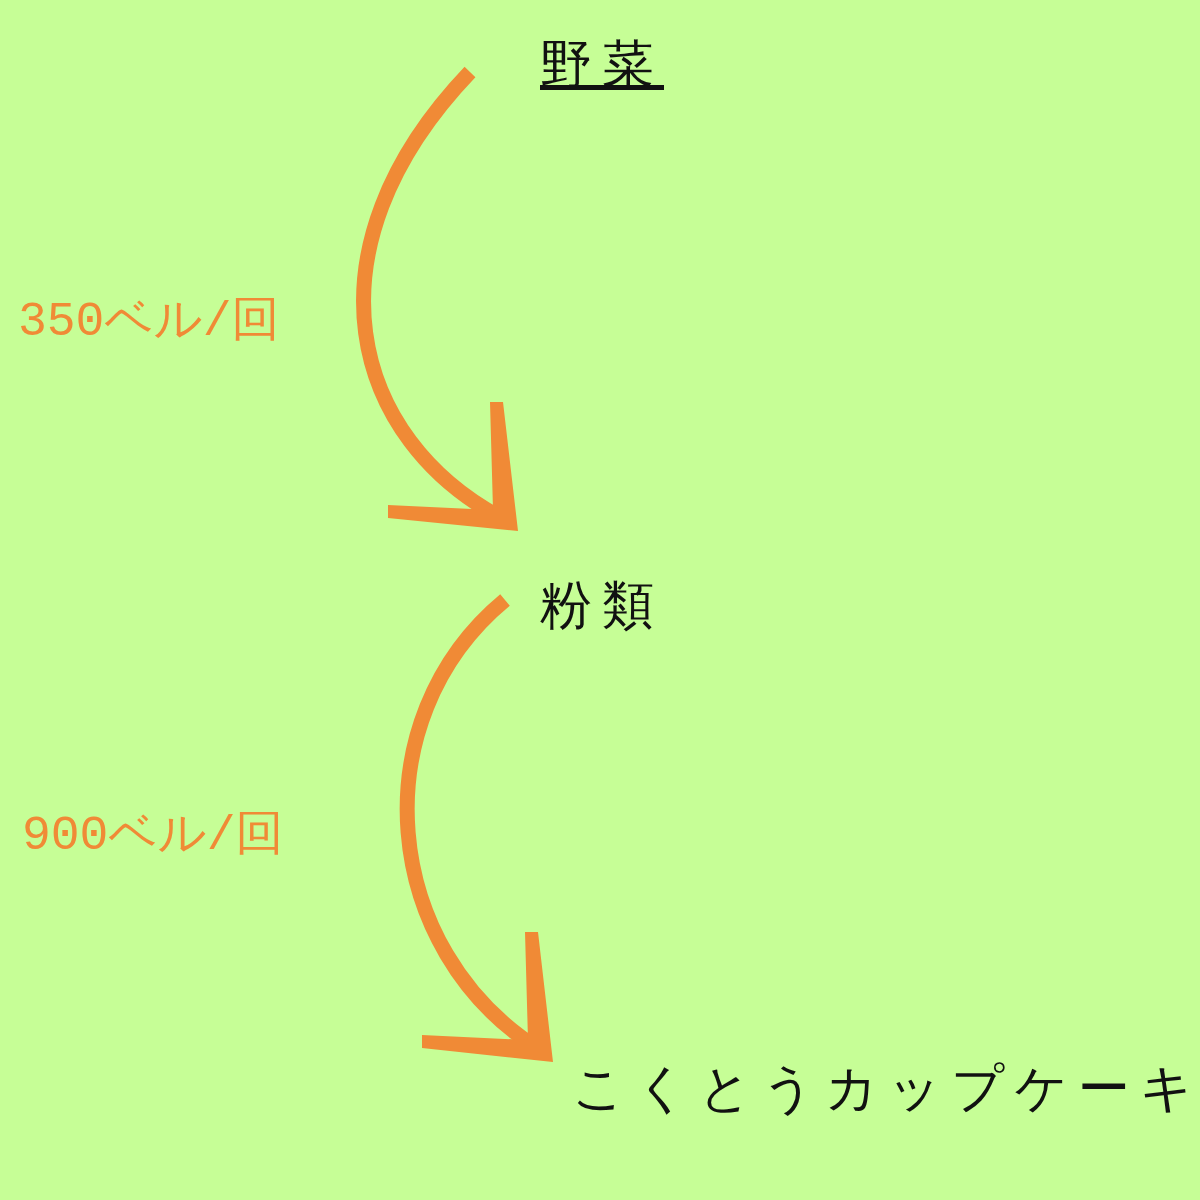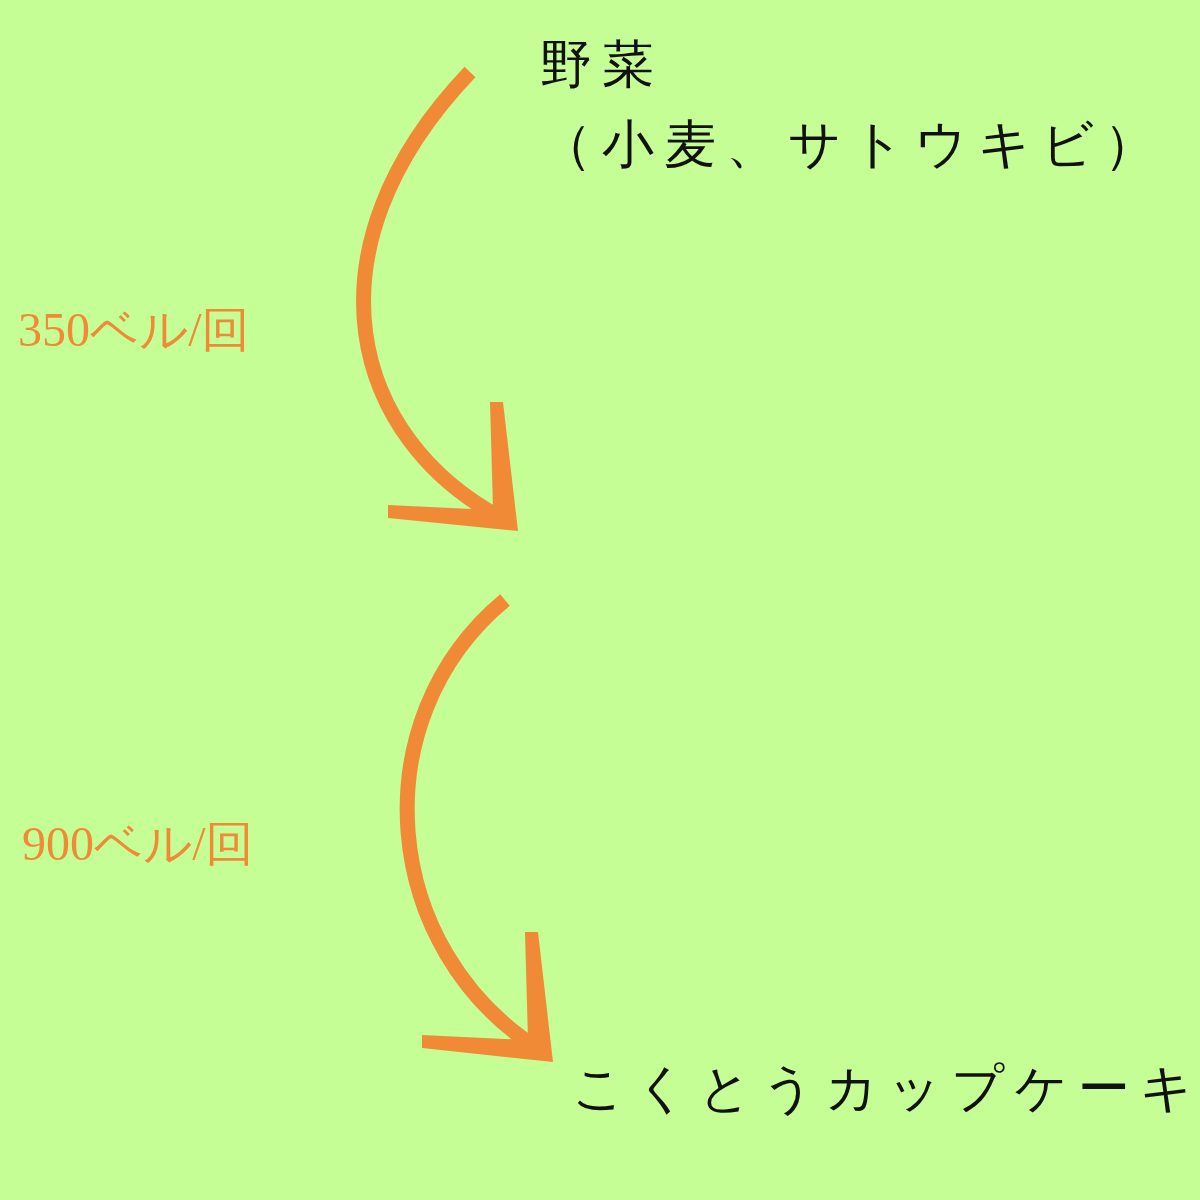--- a/index.html
+++ b/index.html
@@ -11,24 +11,24 @@
   }
   .arrows { position: absolute; left: 0; top: 0; width: 1200px; height: 1200px; }
   .node {
     position: absolute; color: #111111;
     font-size: 52px; line-height: 80px; letter-spacing: 10px;
     white-space: nowrap;
   }
   .node .line { display: block; }
   .label {
     position: absolute; color: #f08a36;
-    font-family: Liberation Serif, serif;
-    font-size: 48px; line-height: 60px; white-space: nowrap; margin-top: 8px;
+    font-family: Liberation Mono, monospace;
+    font-size: 48px; line-height: 60px; white-space: nowrap;
   }
-  #node-1 { left: 540px; top: 24px; }
+  #node-1 { left: 540px; top: 24px; text-decoration: underline; }
   #node-2 { left: 540px; top: 565px; }
   #node-3 { left: 572px; top: 1048px; }
   #label-1 { left: 18px; top: 292px; }
   #label-2 { left: 22px; top: 806px; }
 </style>
 </head>
 <body>
 
 <svg class="arrows" viewBox="0 0 1200 1200">
   <g>
@@ -36,25 +36,25 @@
     <path d="M 490 402 L 503 402 L 518 531 L 388 518 L 388 505 L 493 510 Z" fill="#f08a36"></path>
   </g>
   <g>
     <path d="M 505 600 C 360 720, 380 950, 540 1050" fill="none" stroke="#f08a36" stroke-width="15"></path>
     <path d="M 525 932 L 538 932 L 553 1062 L 422 1048 L 422 1035 L 528 1040 Z" fill="#f08a36"></path>
   </g>
 </svg>
 
 <div class="node" id="node-1">
   <span class="line">野菜</span>
-  <span class="line">（小麦、サトウキビ）</span>
 </div>
 
 <div class="label" id="label-1">350ベル/回</div>
 
 <div class="node" id="node-2">
+  <span class="line">粉類</span>
 </div>
 
 <div class="label" id="label-2">900ベル/回</div>
 
 <div class="node" id="node-3">
   <span class="line">こくとうカップケーキ</span>
 </div>
 
 </body></html>

